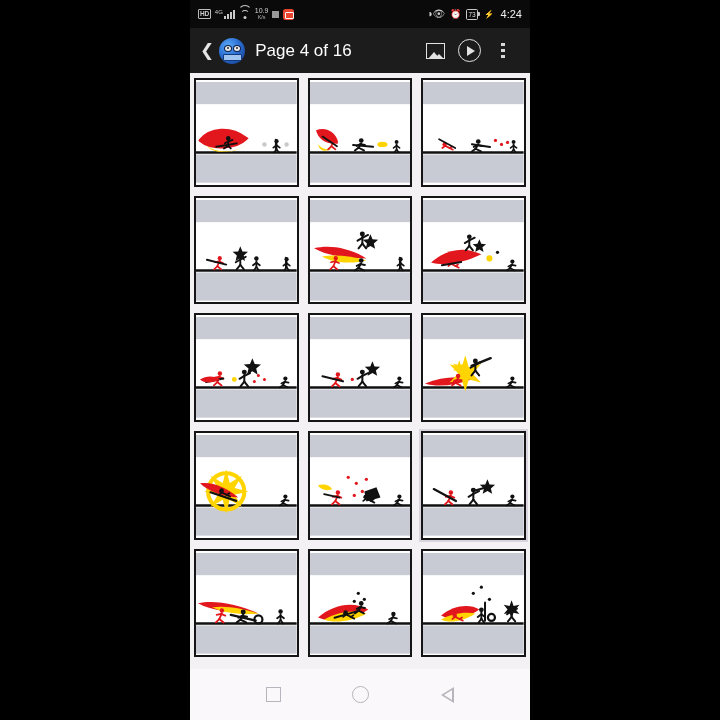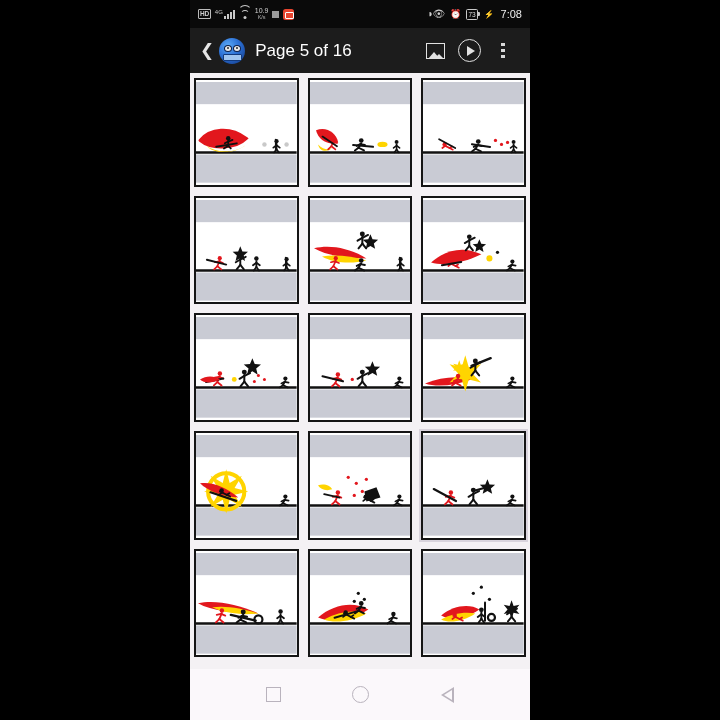--- a/index.html
+++ b/index.html
@@ -130,32 +130,32 @@
     <div class="sb-right">
       <span class="eye-ic">◑﻿👁</span>
       <span class="alarm-ic">⏰</span>
       <span class="batt">
         <span class="batt-body">
             <span>73</span>
           </span>
         <span class="batt-cap"></span>
       </span>
       <span class="bolt">⚡</span>
-      <span class="clock">7:08</span>
+      <span class="clock">4:24</span>
     </div>
   </div>
 
   <div class="appbar">
     <span class="chev">❮</span>
     <span class="applogo">
       <span class="eye l"></span>
         <span class="eye r"></span>
         <span class="mouth"></span>
     </span>
-    <span class="apptitle">Page 5 of 16</span>
+    <span class="apptitle">Page 4 of 16</span>
     <span class="ab-spacer"></span>
     <span class="ab-btn">
       <span class="img-ic"></span>
     </span>
     <span class="ab-btn">
       <span class="play-ic"></span>
     </span>
     <span class="ab-btn">
       <span class="dots">
           <i></i>

